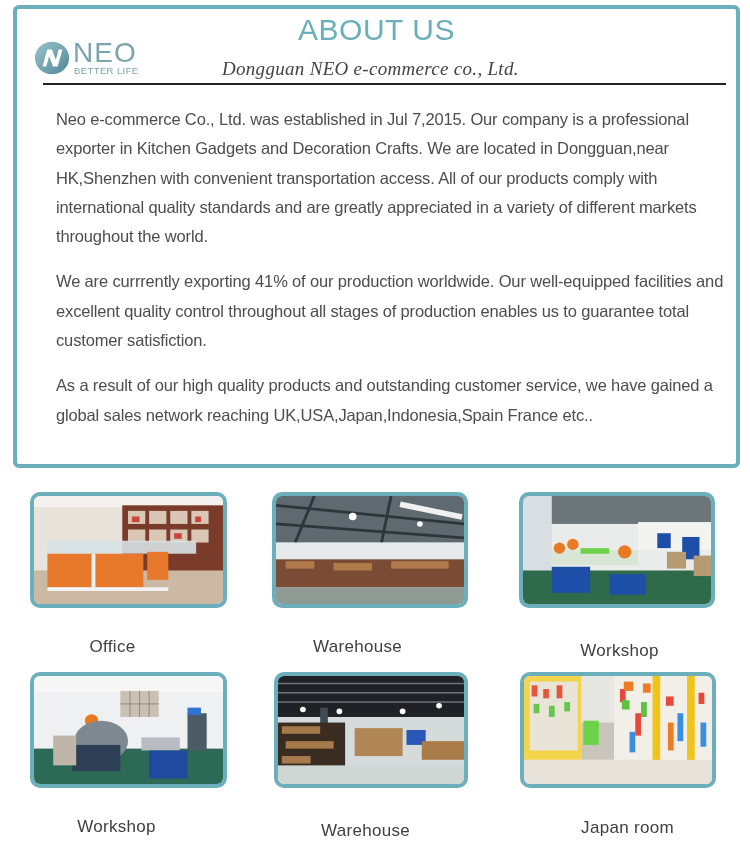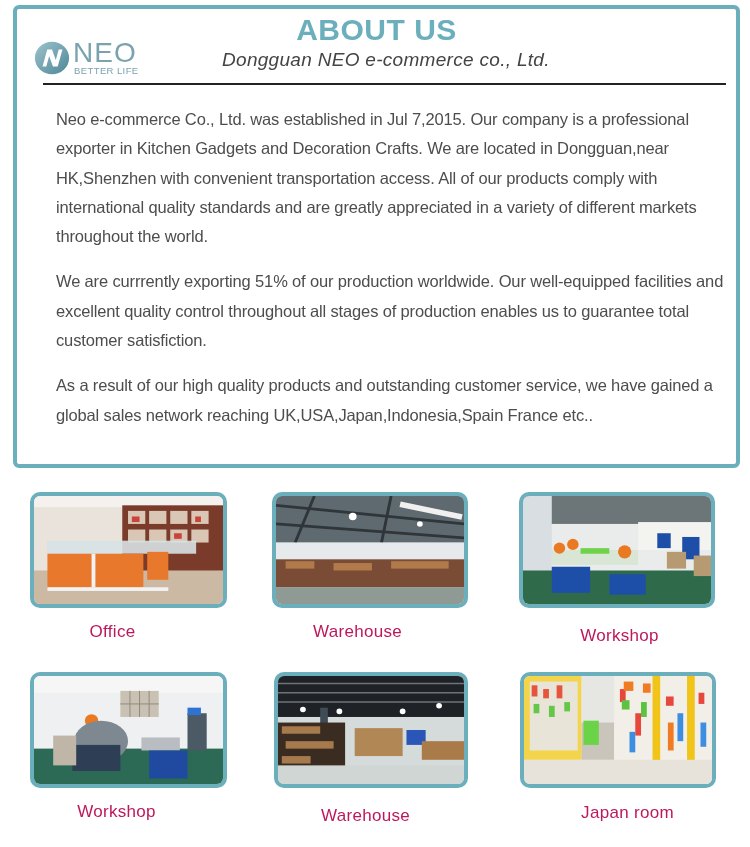--- a/index.html
+++ b/index.html
@@ -5,43 +5,43 @@
   * { box-sizing: border-box; margin: 0; padding: 0; }
   html, body { width: 750px; height: 847px; background: #ffffff; overflow: hidden; }
   body { font-family: "Liberation Sans", sans-serif; color: #4a4a4a; position: relative; }
 
   .about-box {
     position: absolute; left: 13px; top: 5px; width: 727px; height: 463px;
     border: 4px solid #6aafbb; border-radius: 6px; background: #fff;
   }
   .about-title {
     position: absolute; left: 0; right: 0; top: 4px; text-align: center;
-    font-size: 30px; color: #6aafbb; letter-spacing: 0.5px; font-weight: bold;
+    font-size: 30px; color: #6aafbb; letter-spacing: 0.5px; font-weight: normal;
   }
   .logo { position: absolute; left: 16px; top: 28px; width: 140px; height: 42px; }
   .logo .badge { position: absolute; left: 0; top: 2px; width: 38px; height: 38px; }
   .logo .word { position: absolute; left: 40px; top: 0; font-size: 28px; color: #7ba3ad; letter-spacing: 1px; font-weight: normal; }
   .logo .tag { position: absolute; left: 41px; top: 28px; font-size: 9.5px; color: #7ba3ad; letter-spacing: 0.4px; }
   .subtitle {
-    position: absolute; left: 205px; top: 40px;
-    font-family: Liberation Sans, sans-serif; font-style: italic; font-size: 19px; color: #444; letter-spacing: 0.3px; text-align: center;
+    position: absolute; left: 205px; top: 49px;
+    font-family: Liberation Serif, serif; font-style: italic; font-size: 19px; color: #444; letter-spacing: 0.3px; text-align: center;
   }
   .rule { position: absolute; left: 26px; right: 10px; top: 74px; height: 1.5px; background: #222; }
   .body-text {
     position: absolute; left: 23px; top: 80px; width: 700px;
     font-size: 16.5px; line-height: 29.3px; color: #4d4d4d; letter-spacing: -0.15px;
   }
   .body-text p { margin: 16px; }
 
   .gallery { position: absolute; left: 0; top: 0; width: 750px; height: 847px; pointer-events: none; }
   .tile { position: absolute; pointer-events: auto; }
   .photo {
     position: absolute; border: 4px solid #6aafbb; border-radius: 10px; overflow: hidden; background: #ccc;
   }
-  .caption { position: absolute; font-size: 17px; color: #be185d; text-align: center; letter-spacing: 0.3px; }
+  .caption { position: absolute; font-size: 17px; color: #404040; text-align: center; letter-spacing: 0.3px; margin-top: 15px; }
   .photo svg { width: 100%; height: 100%; display: block; }
 </style>
 </head>
 <body>
 
 <div class="about-box">
   <h1 class="about-title">ABOUT US</h1>
 
   <div class="logo">
     <svg class="badge" viewBox="0 0 40 40">
@@ -56,21 +56,21 @@
     </svg>
     <span class="word">NEO</span>
     <span class="tag">BETTER LIFE</span>
   </div>
 
   <div class="subtitle">Dongguan NEO e-commerce co., Ltd.</div>
   <div class="rule"></div>
 
   <div class="body-text">
     <p>Neo e-commerce Co., Ltd. was established in Jul 7,2015. Our company is a professional exporter in Kitchen Gadgets and Decoration Crafts. We are located in Dongguan,near HK,Shenzhen with convenient transportation access. All of our products comply with international quality standards and are greatly appreciated in a variety of different markets throughout the world.</p>
-    <p>We are currrently exporting 51% of our production worldwide. Our well-equipped facilities and excellent quality control throughout all stages of production enables us to guarantee total customer satisfiction.</p>
+    <p>We are currrently exporting 41% of our production worldwide. Our well-equipped facilities and excellent quality control throughout all stages of production enables us to guarantee total customer satisfiction.</p>
     <p>As a result of our high quality products and outstanding customer service, we have gained a global sales network reaching UK,USA,Japan,Indonesia,Spain France etc..</p>
   </div>
 </div>
 
 <div class="gallery">
 
   <div class="tile" style="left:0;top:0;">
     <div class="photo" style="left:30px;top:492px;width:197px;height:116px;">
       <svg viewBox="0 0 197 116" preserveAspectRatio="none">
         <rect width="197" height="116" fill="#e9e3dc"></rect>

